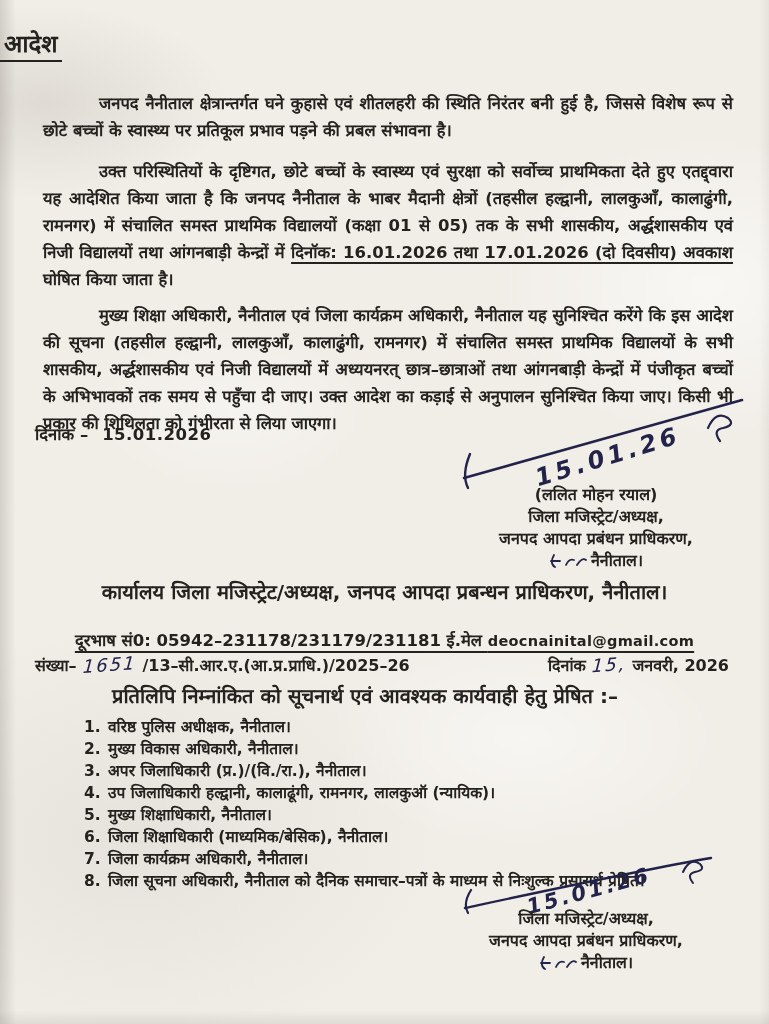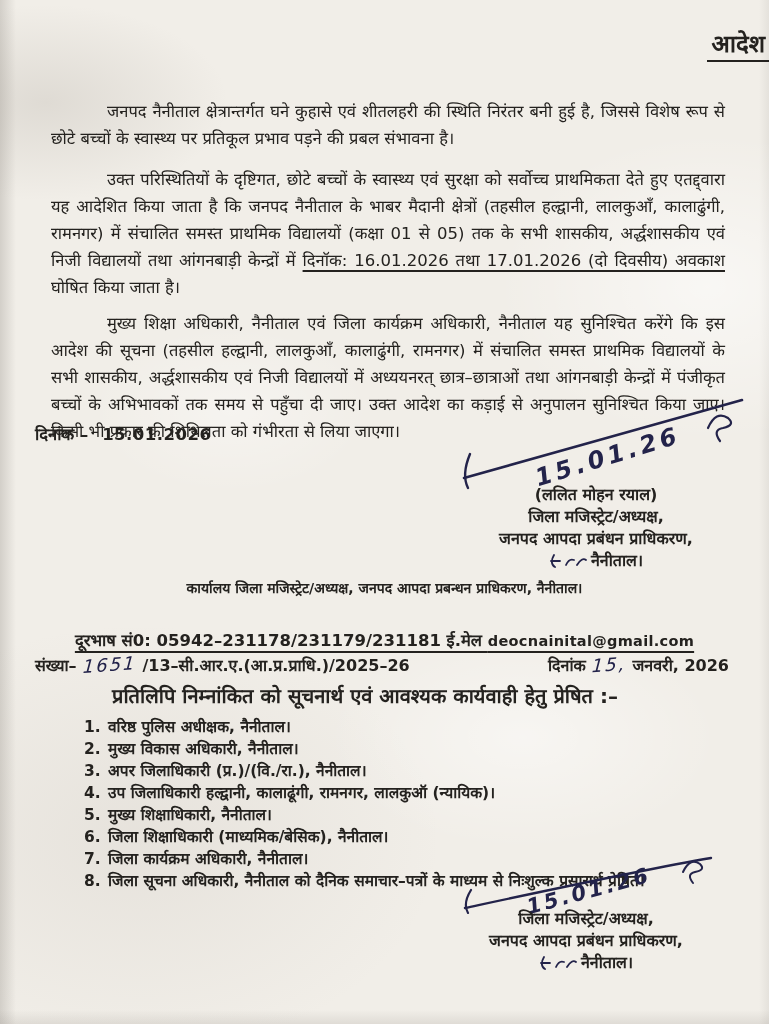--- a/index.html
+++ b/index.html
@@ -18,30 +18,30 @@
       radial-gradient(420px 300px at 18% 82%, rgba(165,156,146,.14), transparent 72%),
       radial-gradient(280px 160px at 68% 72%, rgba(255,255,255,.45), transparent 70%),
       radial-gradient(200px 120px at 30% 40%, rgba(255,255,255,.35), transparent 70%),
       linear-gradient(90deg, rgba(120,115,108,.25), rgba(0,0,0,0) 16px),
       linear-gradient(270deg, rgba(140,135,128,.12), rgba(0,0,0,0) 10px),
       linear-gradient(0deg, rgba(130,124,117,.16), rgba(0,0,0,0) 14px),
       #f1eee8;
   }
   .abs{position:absolute;}
   .title{
-    left:0;right:0;top:26px;text-align:right;
+    left:0;right:0;top:26px;text-align:left;
     font-size:24px;font-weight:700;
   }
   .title span{
     border-bottom:2.5px solid #24221f;
     padding:0 4px 2px 4px;
   }
   .para{
-    left:35px;right:28px;margin:16px;
-    font-size:16.5px;line-height:27px;font-weight:400;
+    left:35px;right:28px;margin:8px;
+    font-size:16.5px;line-height:27px;font-weight:700;
     text-align:justify;text-indent:56px;
   }
   #para1{top:82px;}
   #para2{top:150px;}
   #para3{top:294px;}
   #para4{top:400px;text-indent:56px;right:220px;}
   .u{
     text-decoration:underline;
     text-underline-offset:4px;
     text-decoration-thickness:1.5px;
@@ -64,21 +64,21 @@
     letter-spacing:2px;
   }
   .hand-num{
     display:inline-block;
     transform:rotate(-4deg) skewX(-8deg);
     font-size:18px;font-weight:500;
     margin:0 6px;
   }
   .office{
     left:0;right:0;top:578px;text-align:center;
-    font-size:14px;font-weight:700;
+    font-size:20px;font-weight:700;
   }
   .phoneline{
     left:0;right:0;top:610px;text-align:center;
     font-size:16.5px;font-weight:700;margin-top:18px;
   }
   .phoneline .u{text-underline-offset:5px;}
   .email{font-size:14.5px;letter-spacing:.3px;}
   .refline{
     left:35px;right:40px;top:654px;
     display:flex;justify-content:space-between;

